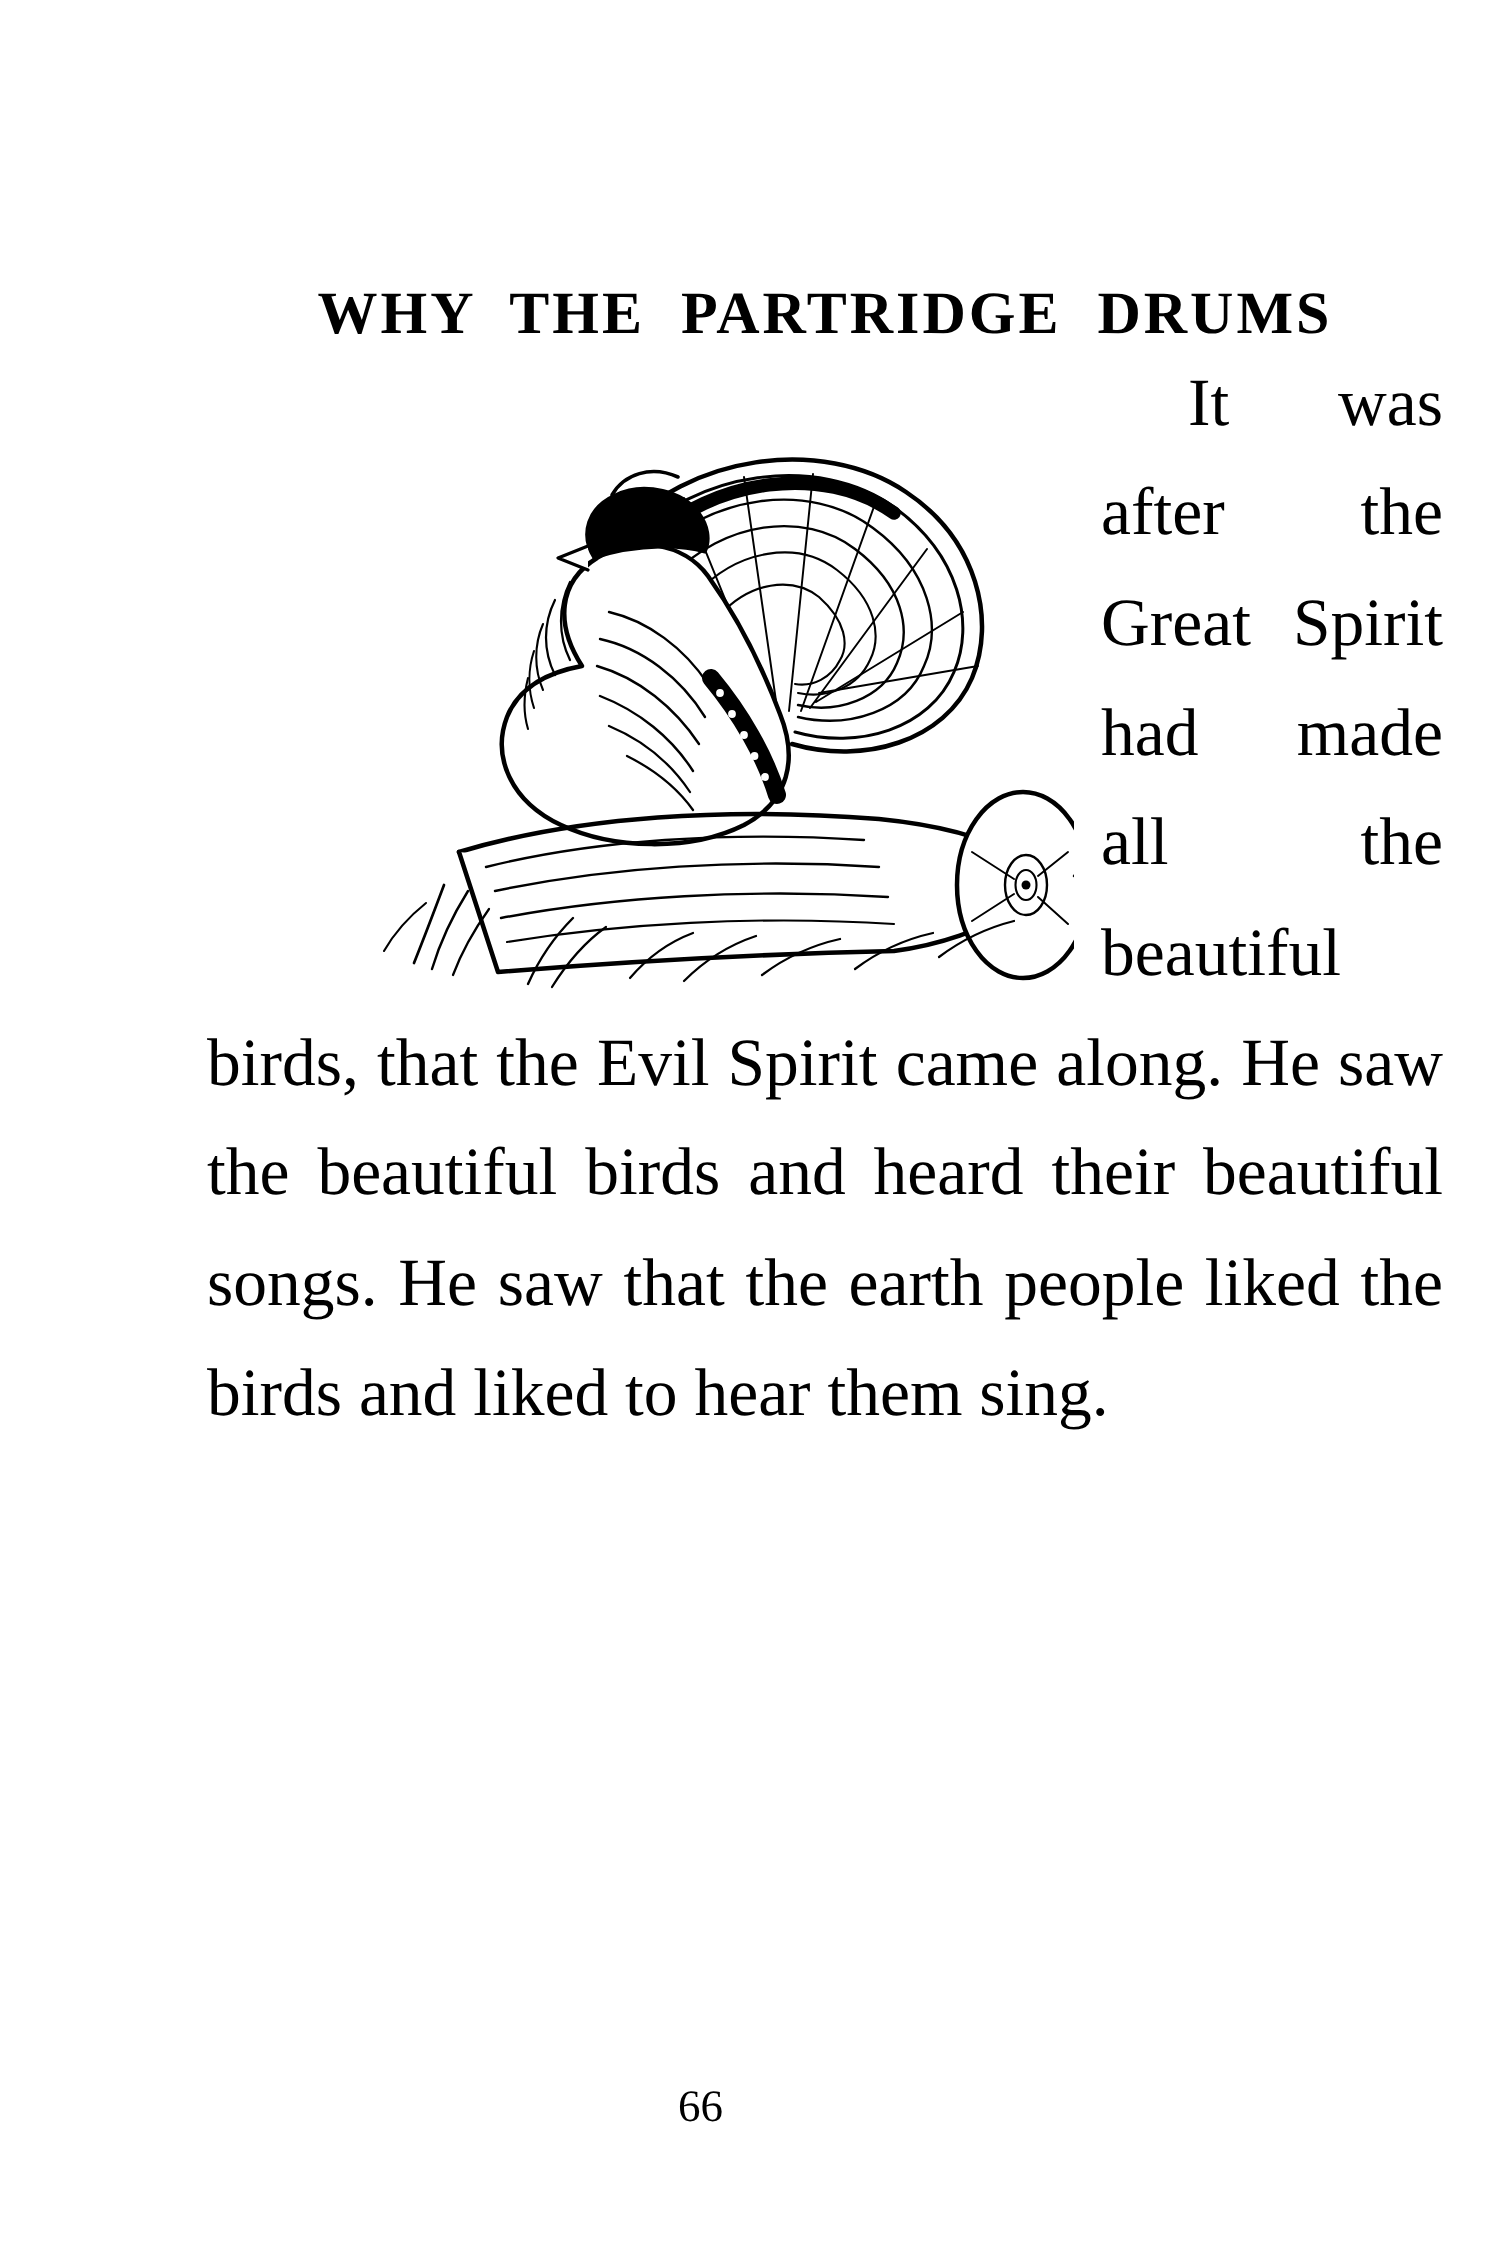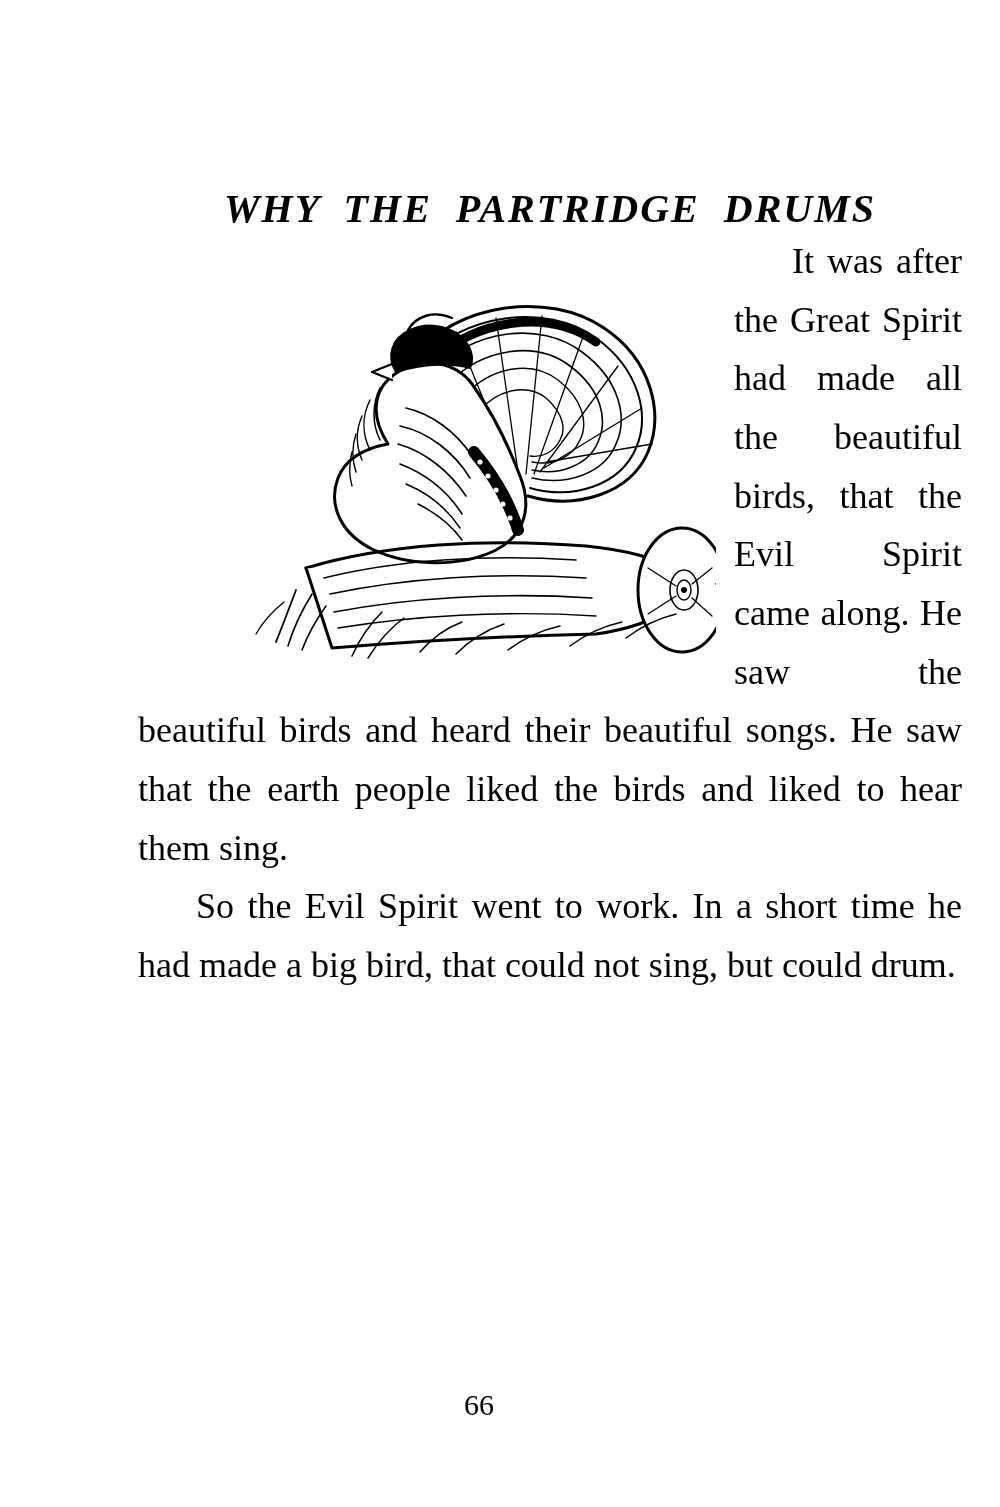--- a/index.html
+++ b/index.html
@@ -27,33 +27,32 @@
     position: absolute;
     left: 140px;
     top: 158px;
     width: 820px;
     text-align: center;
     font-size: 40px;
     letter-spacing: 2px;
     word-spacing: 12px;
     font-family: "Liberation Serif", serif;
     white-space: nowrap;
-    font-style: italic;
   }
 
   .body-col {
     position: absolute;
     left: 138px;
     top: 232px;
     width: 824px;
   }
 
   p.para {
     margin: 0;
-    font-size: 36px;
+    font-size: 45px;
     line-height: 1.63;
     text-align: justify;
     text-justify: inter-word;
     text-indent: 58px;
   }
 
   
   .figure {
     float: left;
     width: 560px;
@@ -67,21 +66,21 @@
     width: 100%;
     height: 100%;
   }
 
   .wrap-block {
     overflow: hidden;
   }
 
   .page-number {
     position: absolute;
-    left: 13px;
+    left: 1px;
     top: 1388px;
     width: 932px;
     text-align: center;
     font-size: 30px;
     font-family: "Liberation Serif", serif;
   }
 </style>
 </head>
 <body>
 
@@ -168,19 +167,18 @@
             <path d="M566 360 C580 348 592 338 604 332" stroke-width="1.5"></path>
             <path d="M100 396 C108 382 118 372 128 364" stroke-width="1.4"></path>
           </g>
         </svg>
       </div>
 
       <p class="para">It was after the Great Spirit had made all the beautiful birds, that the Evil Spirit came along. He saw the beautiful birds and heard their beautiful songs. He saw that the earth people liked the birds and liked to hear them sing.</p>
     </div>
 
 
-    <p class="para">So the Evil Spirit went to work. In a short time he had made a big bird, that could not sing, but could drum.</p>
 
   </div>
 
   <div class="page-number">66</div>
 
 </div>
 
 </body></html>

